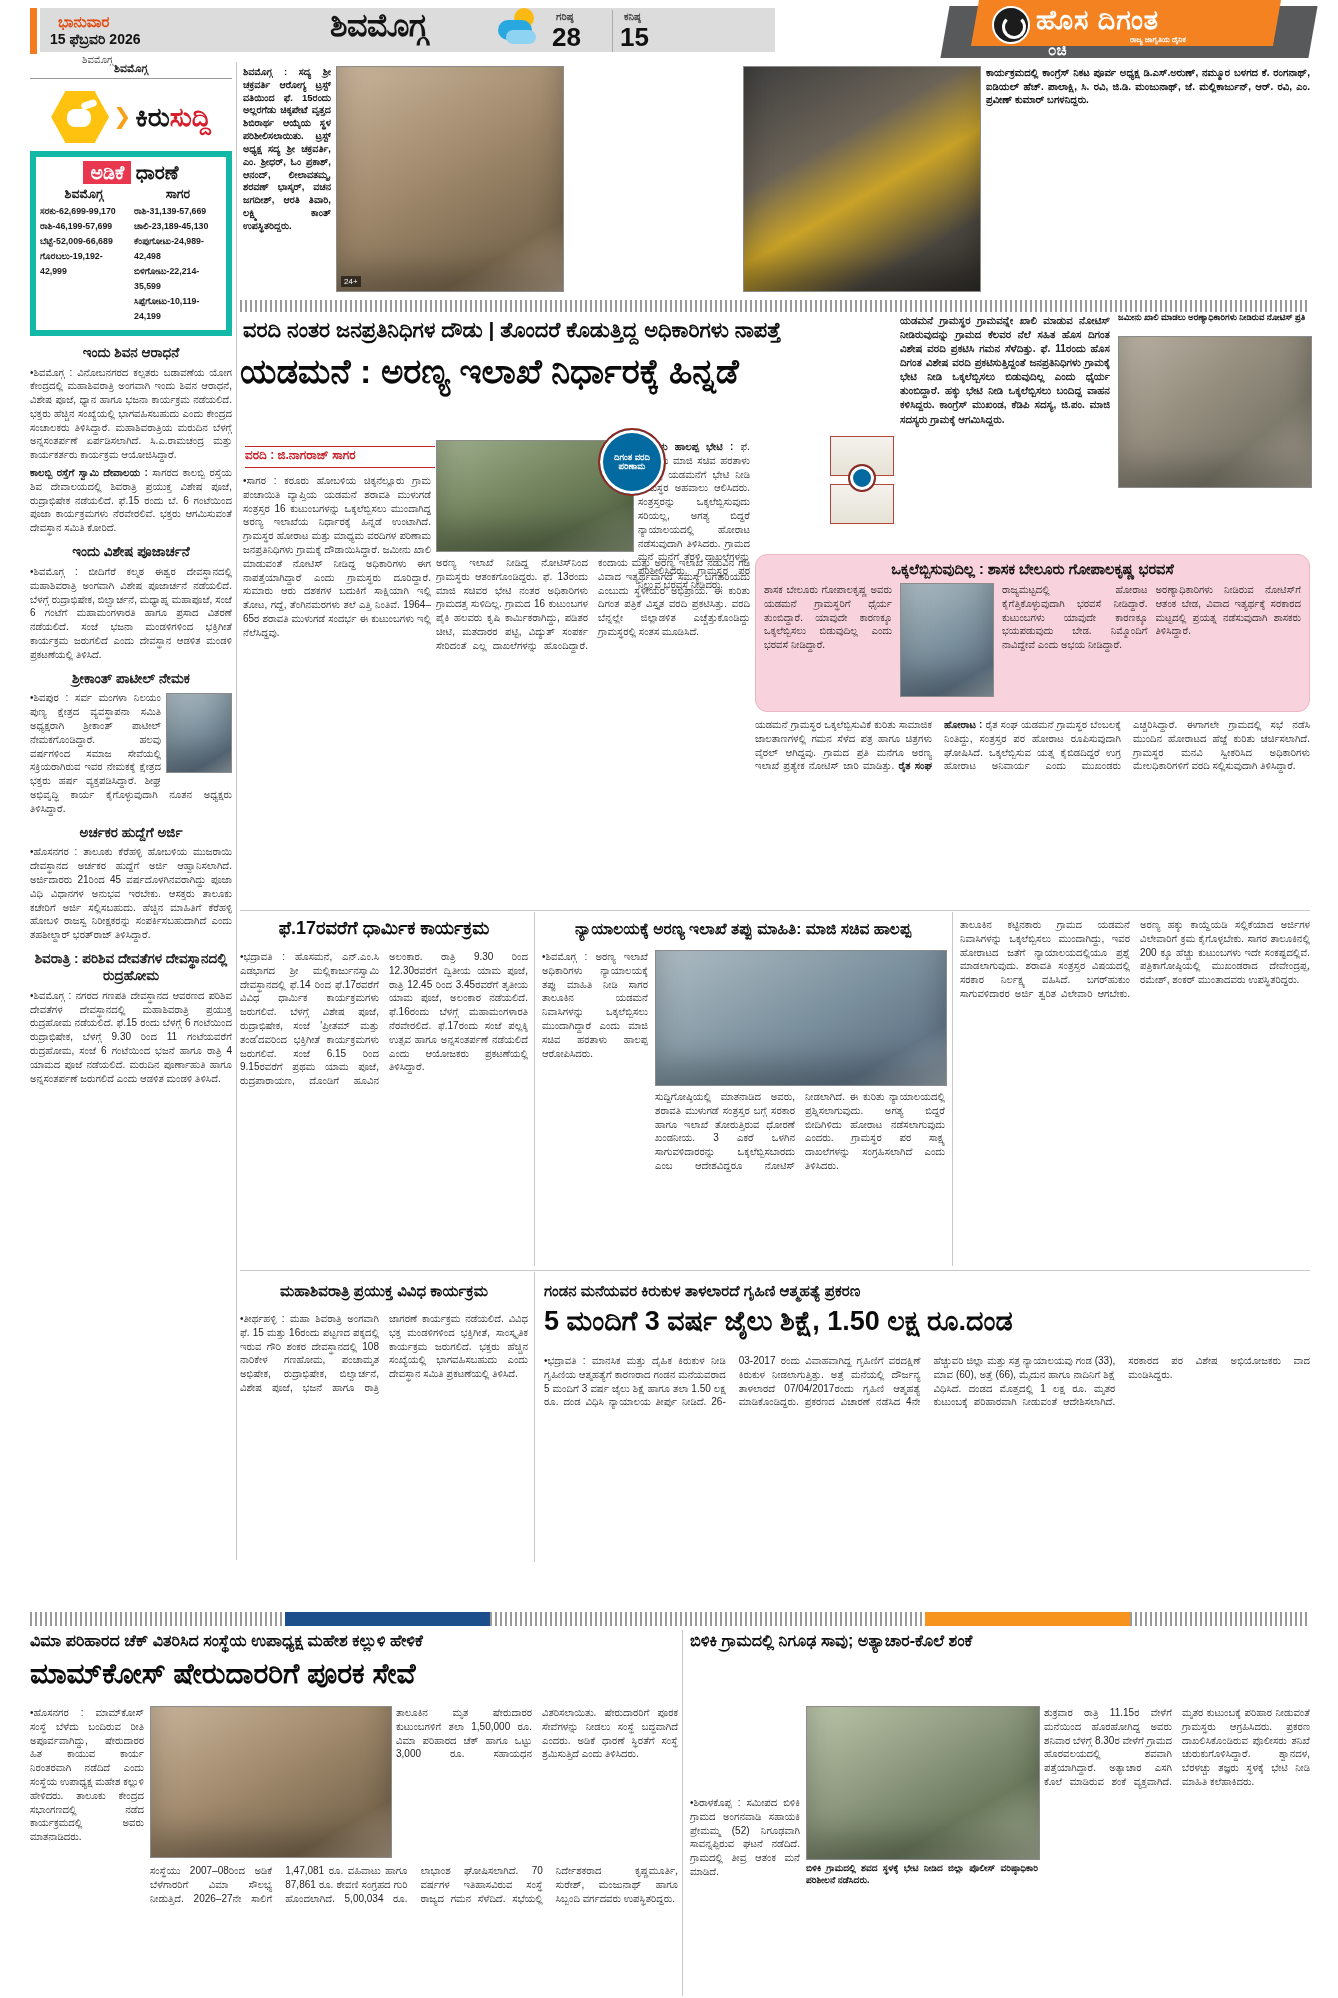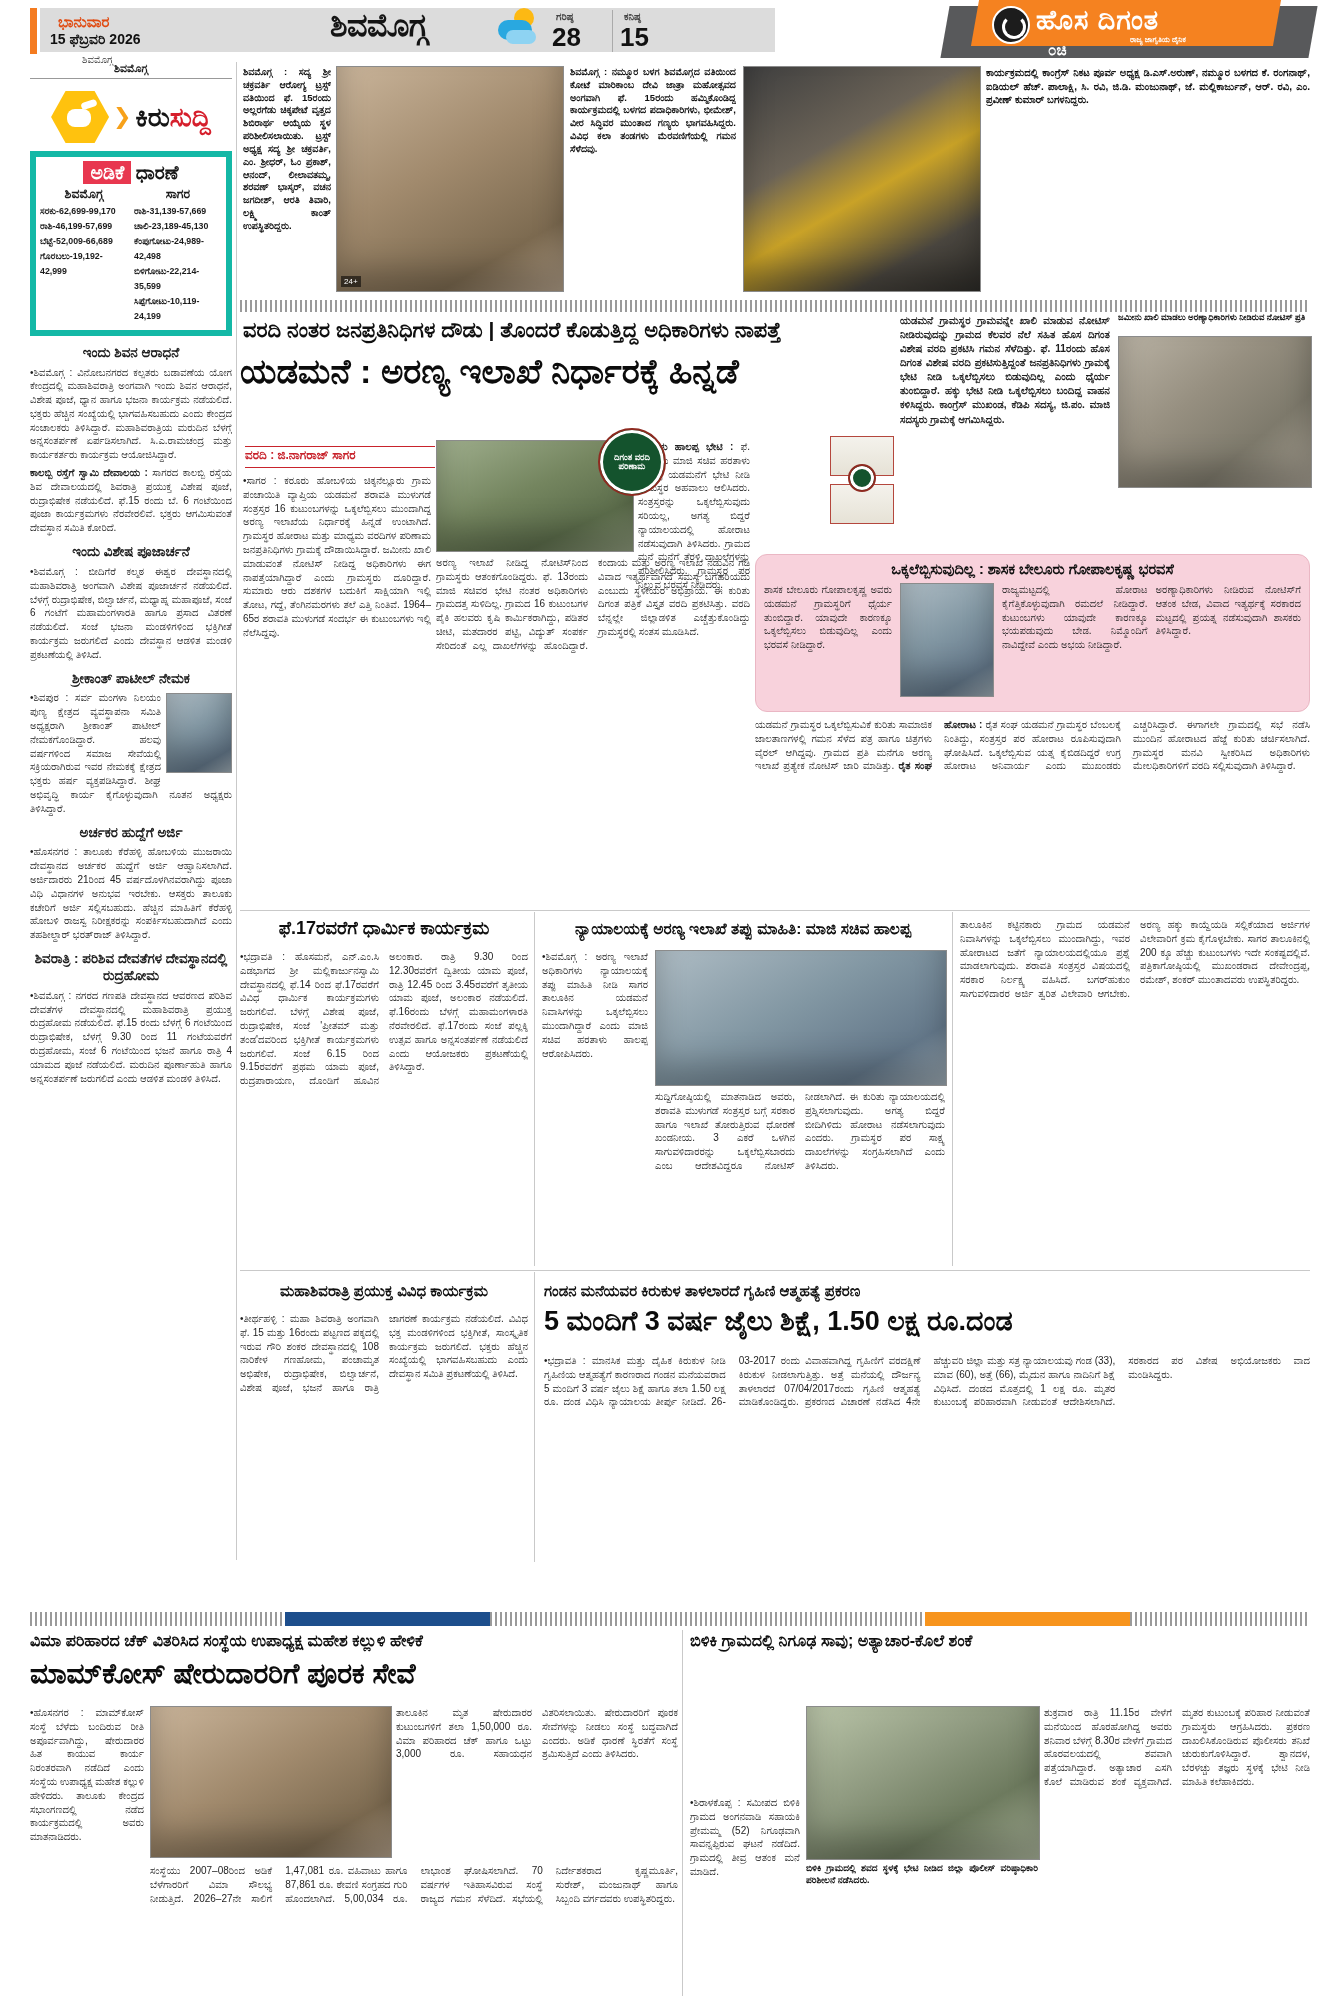--- a/index.html
+++ b/index.html
@@ -16,21 +16,21 @@
   .hashes{background:repeating-linear-gradient(90deg,#9a9a9a 0 2px,transparent 2px 5px);}
   .headctr{font-weight:bold;text-align:center;color:#0f0f0f;}
   .kick{font-weight:bold;color:#0f0f0f;}
   .rule{background:#c9c9c9;}
   .cols2{column-count:2;column-gap:10px;}
   .cols3{column-count:3;column-gap:12px;}
   .cols4{column-count:4;column-gap:13px;}
   .sb h3{font-size:13.5px;font-weight:bold;text-align:center;margin:9px 0 4px;line-height:1.25;}
   .sb p{margin:0 0 4px;}
   .bold{font-weight:bold;}
-  .stamp{border-radius:50%;background:#14532d;border:2px solid #8e2a20;box-shadow:inset 0 0 0 3px #fff;
+  .stamp{border-radius:50%;background:#0369a1;border:2px solid #8e2a20;box-shadow:inset 0 0 0 3px #fff;
          display:flex;align-items:center;justify-content:center;text-align:center;
          color:#fff;font-size:8.5px;font-weight:bold;line-height:1.1;padding:4px;box-sizing:border-box;}
   .pink{background:#f8d2dc;border-radius:12px;border:1px solid #eab7c4;}
   .mini-clip{background:linear-gradient(#f4f2ec,#e6e2d6);border:1px solid #b4473d;}
 </style>
 </head>
 <body>
 
 <div class="page">
 
@@ -125,21 +125,20 @@
       <h3>ಶಿವರಾತ್ರಿ : ಪರಿಶಿವ ದೇವತೆಗಳ ದೇವಸ್ಥಾನದಲ್ಲಿ ರುದ್ರಹೋಮ</h3>
       <p class="body">•ಶಿವಮೊಗ್ಗ : ನಗರದ ಗಣಪತಿ ದೇವಸ್ಥಾನದ ಆವರಣದ ಪರಿಶಿವ ದೇವತೆಗಳ ದೇವಸ್ಥಾನದಲ್ಲಿ ಮಹಾಶಿವರಾತ್ರಿ ಪ್ರಯುಕ್ತ ರುದ್ರಹೋಮ ನಡೆಯಲಿದೆ. ಫೆ.15 ರಂದು ಬೆಳಗ್ಗೆ 6 ಗಂಟೆಯಿಂದ ರುದ್ರಾಭಿಷೇಕ, ಬೆಳಗ್ಗೆ 9.30 ರಿಂದ 11 ಗಂಟೆಯವರೆಗೆ ರುದ್ರಹೋಮ, ಸಂಜೆ 6 ಗಂಟೆಯಿಂದ ಭಜನೆ ಹಾಗೂ ರಾತ್ರಿ 4 ಯಾಮದ ಪೂಜೆ ನಡೆಯಲಿದೆ. ಮರುದಿನ ಪೂರ್ಣಾಹುತಿ ಹಾಗೂ ಅನ್ನಸಂತರ್ಪಣೆ ಜರುಗಲಿದೆ ಎಂದು ಆಡಳಿತ ಮಂಡಳಿ ತಿಳಿಸಿದೆ.</p>
     </div>
   </div>
   <div class="abs rule" style="left:236px;top:62px;width:1px;height:1498px;"></div>
 
   <div class="abs capt" style="left:243px;top:66px;width:88px;height:226px;overflow:hidden;">ಶಿವಮೊಗ್ಗ : ಸದ್ಯ ಶ್ರೀ ಚಕ್ರವರ್ತಿ ಆರೋಗ್ಯ ಟ್ರಸ್ಟ್ ವತಿಯಿಂದ ಫೆ. 15ರಂದು ಅಲ್ಲರಗೆಡು ಚಿಕ್ಕಪೇಟೆ ವೃತ್ತದ ಶಿಬಿರಾರ್ಥ ಆಯ್ಕೆಯ ಸ್ಥಳ ಪರಿಶೀಲಿಸಲಾಯಿತು. ಟ್ರಸ್ಟ್ ಅಧ್ಯಕ್ಷ ಸದ್ಯ ಶ್ರೀ ಚಕ್ರವರ್ತಿ, ಎಂ. ಶ್ರೀಧರ್, ಓಂ ಪ್ರಕಾಶ್, ಆನಂದ್, ಲೀಲಾವತಮ್ಮ, ಶರವಣ್ ಭಾಸ್ಕರ್, ವಚನ ಜಗದೀಶ್, ಆರತಿ ತಿವಾರಿ, ಲಕ್ಷ್ಮಿ ಕಾಂತ್ ಉಪಸ್ಥಿತರಿದ್ದರು.</div>
   <div class="abs photo warm" style="left:336px;top:66px;width:226px;height:224px;">
     <div class="abs" style="left:4px;bottom:4px;background:rgba(0,0,0,.55);color:#fff;font-size:8px;padding:1px 3px;">24+</div>
   </div>
-  <div class="abs capt" style="left:570px;top:66px;width:166px;height:226px;overflow:hidden;">ಶಿವಮೊಗ್ಗ : ನಮ್ಮೂರ ಬಳಗ ಶಿವಮೊಗ್ಗದ ವತಿಯಿಂದ ಕೋಟೆ ಮಾರಿಕಾಂಬ ದೇವಿ ಜಾತ್ರಾ ಮಹೋತ್ಸವದ ಅಂಗವಾಗಿ ಫೆ. 15ರಂದು ಹಮ್ಮಿಕೊಂಡಿದ್ದ ಕಾರ್ಯಕ್ರಮದಲ್ಲಿ ಬಳಗದ ಪದಾಧಿಕಾರಿಗಳು, ಭೀಮೇಶ್, ವೀರ ಸಿದ್ಧಿವರ ಮುಂತಾದ ಗಣ್ಯರು ಭಾಗವಹಿಸಿದ್ದರು. ವಿವಿಧ ಕಲಾ ತಂಡಗಳು ಮೆರವಣಿಗೆಯಲ್ಲಿ ಗಮನ ಸೆಳೆದವು.</div>
   <div class="abs photo" style="left:743px;top:66px;width:236px;height:224px;background:linear-gradient(150deg,#3f3f3f 0%,#6b6357 35%,#c9a227 55%,#4a463f 80%,#2e2c28 100%);"></div>
   <div class="abs capt" style="left:986px;top:66px;width:324px;height:226px;overflow:hidden;font-size:10px;">ಕಾರ್ಯಕ್ರಮದಲ್ಲಿ ಕಾಂಗ್ರೆಸ್ ನಿಕಟ ಪೂರ್ವ ಅಧ್ಯಕ್ಷ ಡಿ.ಎಸ್.ಅರುಣ್, ನಮ್ಮೂರ ಬಳಗದ ಕೆ. ರಂಗನಾಥ್, ಐಡಿಯಲ್ ಹೆಚ್. ಪಾಲಾಕ್ಷಿ, ಸಿ. ರವಿ, ಜಿ.ಡಿ. ಮಂಜುನಾಥ್, ಜೆ. ಮಲ್ಲಿಕಾರ್ಜುನ್, ಆರ್. ರವಿ, ಎಂ. ಪ್ರವೀಣ್ ಕುಮಾರ್ ಬಗಳನಿದ್ದರು.</div>
 
   <div class="abs hashes" style="left:240px;top:300px;width:1070px;height:12px;"></div>
   <div class="abs" style="left:240px;top:352px;width:656px;height:86px;font-size:34px;font-weight:800;color:#0c0c0c;line-height:1.15;">ಯಡಮನೆ : ಅರಣ್ಯ ಇಲಾಖೆ ನಿರ್ಧಾರಕ್ಕೆ ಹಿನ್ನಡೆ</div>
   <div class="abs kick" style="left:243px;top:318px;width:830px;height:30px;font-size:21px;">ವರದಿ ನಂತರ ಜನಪ್ರತಿನಿಧಿಗಳ ದೌಡು | ತೊಂದರೆ ಕೊಡುತ್ತಿದ್ದ ಅಧಿಕಾರಿಗಳು ನಾಪತ್ತೆ</div>
   <div class="abs" style="left:245px;top:446px;width:190px;height:18px;font-size:12px;font-weight:bold;color:#c8232c;border-top:1px solid #c8232c;border-bottom:1px solid #c8232c;padding:1px 0;">ವರದಿ : ಜಿ.ನಾಗರಾಜ್ ಸಾಗರ</div>
   <div class="abs body" style="left:243px;top:474px;width:188px;height:436px;overflow:hidden;">•ಸಾಗರ : ಕರೂರು ಹೋಬಳಿಯ ಚಿಕ್ಕನೆಲ್ಲೂರು ಗ್ರಾಮ ಪಂಚಾಯಿತಿ ವ್ಯಾಪ್ತಿಯ ಯಡಮನೆ ಶರಾವತಿ ಮುಳುಗಡೆ ಸಂತ್ರಸ್ತರ 16 ಕುಟುಂಬಗಳನ್ನು ಒಕ್ಕಲೆಬ್ಬಿಸಲು ಮುಂದಾಗಿದ್ದ ಅರಣ್ಯ ಇಲಾಖೆಯ ನಿರ್ಧಾರಕ್ಕೆ ಹಿನ್ನಡೆ ಉಂಟಾಗಿದೆ. ಗ್ರಾಮಸ್ಥರ ಹೋರಾಟ ಮತ್ತು ಮಾಧ್ಯಮ ವರದಿಗಳ ಪರಿಣಾಮ ಜನಪ್ರತಿನಿಧಿಗಳು ಗ್ರಾಮಕ್ಕೆ ದೌಡಾಯಿಸಿದ್ದಾರೆ. ಜಮೀನು ಖಾಲಿ ಮಾಡುವಂತೆ ನೋಟಿಸ್ ನೀಡಿದ್ದ ಅಧಿಕಾರಿಗಳು ಈಗ ನಾಪತ್ತೆಯಾಗಿದ್ದಾರೆ ಎಂದು ಗ್ರಾಮಸ್ಥರು ದೂರಿದ್ದಾರೆ. ಸುಮಾರು ಆರು ದಶಕಗಳ ಬದುಕಿಗೆ ಸಾಕ್ಷಿಯಾಗಿ ಇಲ್ಲಿ ತೋಟ, ಗದ್ದೆ, ತೆಂಗಿನಮರಗಳು ತಲೆ ಎತ್ತಿ ನಿಂತಿವೆ. 1964–65ರ ಶರಾವತಿ ಮುಳುಗಡೆ ಸಂದರ್ಭ ಈ ಕುಟುಂಬಗಳು ಇಲ್ಲಿ ನೆಲೆಸಿದ್ದವು.</div>
   <div class="abs photo green" style="left:436px;top:440px;width:196px;height:110px;"></div>
   <div class="abs stamp" style="left:598px;top:428px;width:68px;height:68px;z-index:4;">ದಿಗಂತ ವರದಿ ಪರಿಣಾಮ</div>
@@ -155,21 +154,21 @@
     <div class="mini-clip" style="width:62px;height:38px;"></div>
     <div class="mini-clip" style="width:62px;height:38px;margin-top:8px;"></div>
     <div class="abs stamp" style="left:18px;top:28px;width:28px;height:28px;font-size:5px;"></div>
   </div>
 
   <div class="abs pink" style="left:755px;top:554px;width:555px;height:158px;padding:6px 8px;box-sizing:border-box;">
     <div class="headctr" style="font-size:14.5px;margin-bottom:5px;">ಒಕ್ಕಲೆಬ್ಬಿಸುವುದಿಲ್ಲ : ಶಾಸಕ ಬೇಲೂರು ಗೋಪಾಲಕೃಷ್ಣ ಭರವಸೆ</div>
     <div style="display:flex;gap:8px;">
       <div class="body" style="width:128px;height:112px;overflow:hidden;">ಶಾಸಕ ಬೇಲೂರು ಗೋಪಾಲಕೃಷ್ಣ ಅವರು ಯಡಮನೆ ಗ್ರಾಮಸ್ಥರಿಗೆ ಧೈರ್ಯ ತುಂಬಿದ್ದಾರೆ. ಯಾವುದೇ ಕಾರಣಕ್ಕೂ ಒಕ್ಕಲೆಬ್ಬಿಸಲು ಬಿಡುವುದಿಲ್ಲ ಎಂದು ಭರವಸೆ ನೀಡಿದ್ದಾರೆ.</div>
       <div class="photo blue" style="width:92px;height:112px;flex:none;"></div>
-      <div class="body" style="flex:1;height:112px;overflow:hidden;">ರಾಜ್ಯಮಟ್ಟದಲ್ಲಿ ಹೋರಾಟ ಕೈಗೆತ್ತಿಕೊಳ್ಳುವುದಾಗಿ ರಮದಲೆ ನೀಡಿದ್ದಾರೆ. ಕುಟುಂಬಗಳು ಯಾವುದೇ ಕಾರಣಕ್ಕೂ ಭಯಪಡುವುದು ಬೇಡ. ನಿಮ್ಮೊಂದಿಗೆ ನಾವಿದ್ದೇವೆ ಎಂದು ಅಭಯ ನೀಡಿದ್ದಾರೆ.</div>
+      <div class="body" style="flex:1;height:112px;overflow:hidden;">ರಾಜ್ಯಮಟ್ಟದಲ್ಲಿ ಹೋರಾಟ ಕೈಗೆತ್ತಿಕೊಳ್ಳುವುದಾಗಿ ಭರವಸೆ ನೀಡಿದ್ದಾರೆ. ಕುಟುಂಬಗಳು ಯಾವುದೇ ಕಾರಣಕ್ಕೂ ಭಯಪಡುವುದು ಬೇಡ. ನಿಮ್ಮೊಂದಿಗೆ ನಾವಿದ್ದೇವೆ ಎಂದು ಅಭಯ ನೀಡಿದ್ದಾರೆ.</div>
       <div class="body" style="flex:1;height:112px;overflow:hidden;">ಅರಣ್ಯಾಧಿಕಾರಿಗಳು ನೀಡಿರುವ ನೋಟಿಸ್‌ಗೆ ಆತಂಕ ಬೇಡ, ವಿವಾದ ಇತ್ಯರ್ಥಕ್ಕೆ ಸರಕಾರದ ಮಟ್ಟದಲ್ಲಿ ಪ್ರಯತ್ನ ನಡೆಸುವುದಾಗಿ ಶಾಸಕರು ತಿಳಿಸಿದ್ದಾರೆ.</div>
     </div>
   </div>
   <div class="abs body cols3" style="left:755px;top:718px;width:555px;height:192px;overflow:hidden;">
     <span>ಯಡಮನೆ ಗ್ರಾಮಸ್ಥರ ಒಕ್ಕಲೆಬ್ಬಿಸುವಿಕೆ ಕುರಿತು ಸಾಮಾಜಿಕ ಜಾಲತಾಣಗಳಲ್ಲಿ ಗಮನ ಸೆಳೆದ ಪತ್ರ ಹಾಗೂ ಚಿತ್ರಗಳು ವೈರಲ್ ಆಗಿದ್ದವು. ಗ್ರಾಮದ ಪ್ರತಿ ಮನೆಗೂ ಅರಣ್ಯ ಇಲಾಖೆ ಪ್ರತ್ಯೇಕ ನೋಟಿಸ್ ಜಾರಿ ಮಾಡಿತ್ತು. </span><span class="bold">ರೈತ ಸಂಘ ಹೋರಾಟ : </span><span>ರೈತ ಸಂಘ ಯಡಮನೆ ಗ್ರಾಮಸ್ಥರ ಬೆಂಬಲಕ್ಕೆ ನಿಂತಿದ್ದು, ಸಂತ್ರಸ್ತರ ಪರ ಹೋರಾಟ ರೂಪಿಸುವುದಾಗಿ ಘೋಷಿಸಿದೆ. ಒಕ್ಕಲೆಬ್ಬಿಸುವ ಯತ್ನ ಕೈಬಿಡದಿದ್ದರೆ ಉಗ್ರ ಹೋರಾಟ ಅನಿವಾರ್ಯ ಎಂದು ಮುಖಂಡರು ಎಚ್ಚರಿಸಿದ್ದಾರೆ. ಈಗಾಗಲೇ ಗ್ರಾಮದಲ್ಲಿ ಸಭೆ ನಡೆಸಿ ಮುಂದಿನ ಹೋರಾಟದ ಹೆಜ್ಜೆ ಕುರಿತು ಚರ್ಚಿಸಲಾಗಿದೆ. ಗ್ರಾಮಸ್ಥರ ಮನವಿ ಸ್ವೀಕರಿಸಿದ ಅಧಿಕಾರಿಗಳು ಮೇಲಧಿಕಾರಿಗಳಿಗೆ ವರದಿ ಸಲ್ಲಿಸುವುದಾಗಿ ತಿಳಿಸಿದ್ದಾರೆ.</span>
   </div>
 
   <div class="abs rule" style="left:240px;top:910px;width:1070px;height:1px;"></div>
   <div class="abs headctr" style="left:240px;top:918px;width:288px;height:26px;font-size:18px;">ಫೆ.17ರವರೆಗೆ ಧಾರ್ಮಿಕ ಕಾರ್ಯಕ್ರಮ</div>
   <div class="abs body cols2" style="left:240px;top:950px;width:288px;height:316px;overflow:hidden;">•ಭದ್ರಾವತಿ : ಹೊಸಮನೆ, ಎನ್.ಎಂ.ಸಿ ಎಡಭಾಗದ ಶ್ರೀ ಮಲ್ಲಿಕಾರ್ಜುನಸ್ವಾಮಿ ದೇವಸ್ಥಾನದಲ್ಲಿ ಫೆ.14 ರಿಂದ ಫೆ.17ರವರೆಗೆ ವಿವಿಧ ಧಾರ್ಮಿಕ ಕಾರ್ಯಕ್ರಮಗಳು ಜರುಗಲಿವೆ. ಬೆಳಗ್ಗೆ ವಿಶೇಷ ಪೂಜೆ, ರುದ್ರಾಭಿಷೇಕ, ಸಂಜೆ 'ಪ್ರೀತಮ್ ಮತ್ತು ತಂಡ'ದವರಿಂದ ಭಕ್ತಿಗೀತೆ ಕಾರ್ಯಕ್ರಮಗಳು ಜರುಗಲಿವೆ. ಸಂಜೆ 6.15 ರಿಂದ 9.15ರವರೆಗೆ ಪ್ರಥಮ ಯಾಮ ಪೂಜೆ, ರುದ್ರಪಾರಾಯಣ, ದೊಂಡಿಗೆ ಹೂವಿನ ಅಲಂಕಾರ. ರಾತ್ರಿ 9.30 ರಿಂದ 12.30ರವರೆಗೆ ದ್ವಿತೀಯ ಯಾಮ ಪೂಜೆ, ರಾತ್ರಿ 12.45 ರಿಂದ 3.45ರವರೆಗೆ ತೃತೀಯ ಯಾಮ ಪೂಜೆ, ಅಲಂಕಾರ ನಡೆಯಲಿದೆ. ಫೆ.16ರಂದು ಬೆಳಗ್ಗೆ ಮಹಾಮಂಗಳಾರತಿ ನೆರವೇರಲಿದೆ. ಫೆ.17ರಂದು ಸಂಜೆ ಪಲ್ಲಕ್ಕಿ ಉತ್ಸವ ಹಾಗೂ ಅನ್ನಸಂತರ್ಪಣೆ ನಡೆಯಲಿದೆ ಎಂದು ಆಯೋಜಕರು ಪ್ರಕಟಣೆಯಲ್ಲಿ ತಿಳಿಸಿದ್ದಾರೆ.</div>

